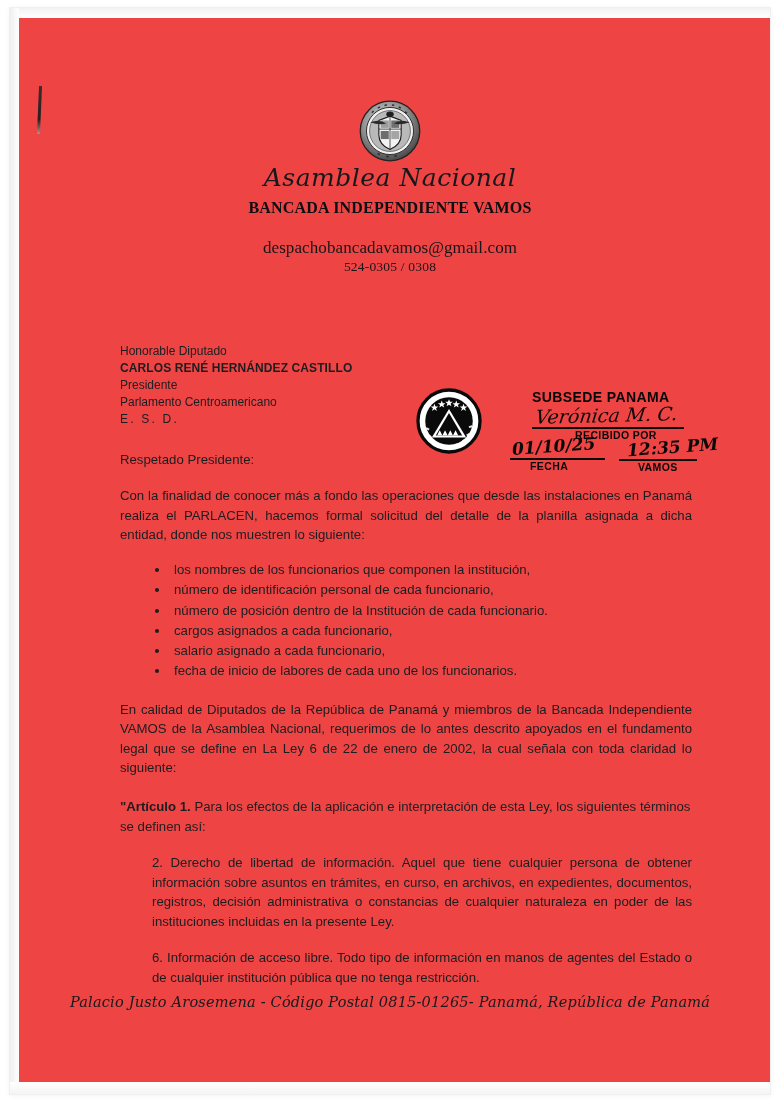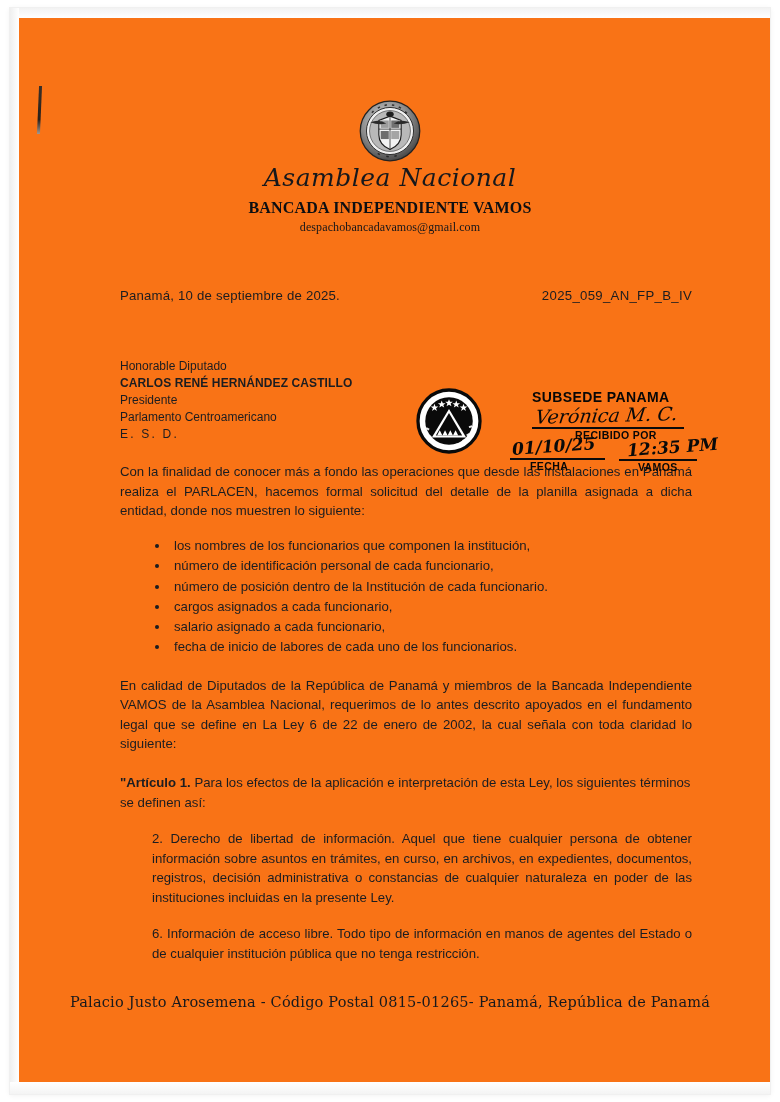--- a/index.html
+++ b/index.html
@@ -15,21 +15,21 @@
     overflow: hidden;
   }
 
   
   #page-sheet {
     position: absolute;
     left: 10px;
     top: 8px;
     width: 760px;
     height: 1086px;
-    background: #f97316;
+    background: #ef4444;
     box-shadow: 0 0 0 1px #f0f0f0, 0 1px 6px rgba(0,0,0,0.07);
     overflow: hidden;
   }
 
   
   .scan-edge-top {
     position: absolute; left: 0; top: 0; width: 100%; height: 10px;
     background: linear-gradient(to bottom, #f2f2f2, #ffffff);
   }
   .scan-edge-left {
@@ -76,23 +76,23 @@
   .org-bold {
     font-family: "Liberation Serif", serif;
     font-weight: bold;
     font-size: 16px;
     letter-spacing: .2px;
     color: #0d0f12;
     margin-top: 7px;
   }
   .org-email {
     font-family: "Liberation Serif", serif;
-    font-size: 12px;
+    font-size: 17px;
     color: #14161a;
-    margin-top: 3px;
+    margin-top: 21px;
     letter-spacing: .1px;
   }
   .org-phone {
     font-family: "Liberation Serif", serif;
     font-size: 13.5px;
     color: #14161a;
     margin-top: 1px;
     letter-spacing: .2px;
   }
 
@@ -228,20 +228,21 @@
   }
 
   
   .footer {
     position: absolute;
     left: 0; top: 985px; width: 760px;
     text-align: center;
   }
   .footer-text {
     font-family: "DejaVu Serif", serif;
+    font-style: italic;
     font-size: 14.5px;
     color: #17191d;
     letter-spacing: .2px;
     white-space: nowrap;
   }
 </style>
 </head>
 <body>
 
 <div id="page-sheet">
@@ -286,37 +287,35 @@
       <rect x="52" y="50" width="13" height="13" fill="#a5a5a5"></rect>
 
       <path d="M18 36 Q33 30 44 38 Q32 41 18 36 Z" fill="#2a2a2a"></path>
       <path d="M82 36 Q67 30 56 38 Q68 41 82 36 Z" fill="#2a2a2a"></path>
       <ellipse cx="50" cy="23" rx="6" ry="4.5" fill="#1f1f1f"></ellipse>
     </svg>
 
     <div class="org-script">Asamblea Nacional</div>
     <div class="org-bold">BANCADA INDEPENDIENTE VAMOS</div>
     <div class="org-email">despachobancadavamos@gmail.com</div>
+    <div class="org-phone">524-0305 / 0308</div>
   </div>
 
   <div class="body-area">
 
-    <div class="dateline-row">
-      <span>Panamá, 10 de septiembre de 2025.</span>
-      <span class="ref-code">2025_059_AN_FP_B_IV</span>
-    </div>
 
     <div class="addressee">
       <div>Honorable Diputado</div>
       <div class="name">CARLOS RENÉ HERNÁNDEZ CASTILLO</div>
       <div>Presidente</div>
       <div>Parlamento Centroamericano</div>
       <div class="esd">E.  S.  D.</div>
     </div>
 
+    <div class="salutation">Respetado Presidente:</div>
 
 
     <div class="para">Con la finalidad de conocer más a fondo las operaciones que desde las instalaciones en Panamá realiza el PARLACEN, hacemos formal solicitud del detalle de la planilla asignada a dicha entidad, donde nos muestren lo siguiente:</div>
 
     <ul class="bullets">
       <li>los nombres de los funcionarios que componen la institución,</li>
       <li>número de identificación personal de cada funcionario,</li>
       <li>número de posición dentro de la Institución de cada funcionario.</li>
       <li>cargos asignados a cada funcionario,</li>
       <li>salario asignado a cada funcionario,</li>

